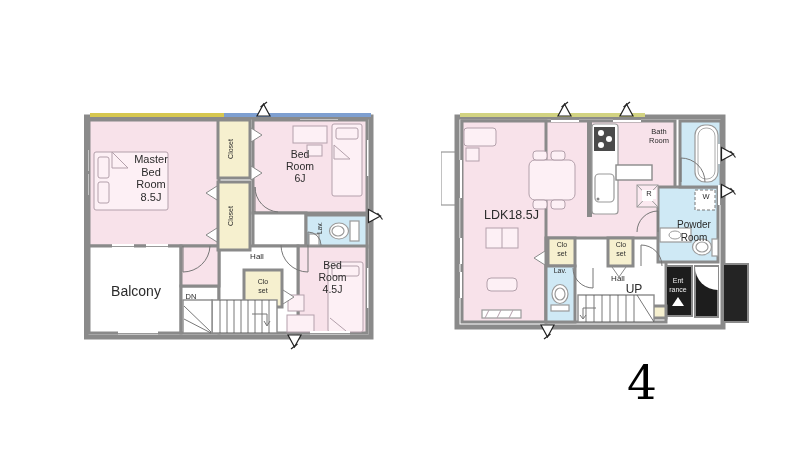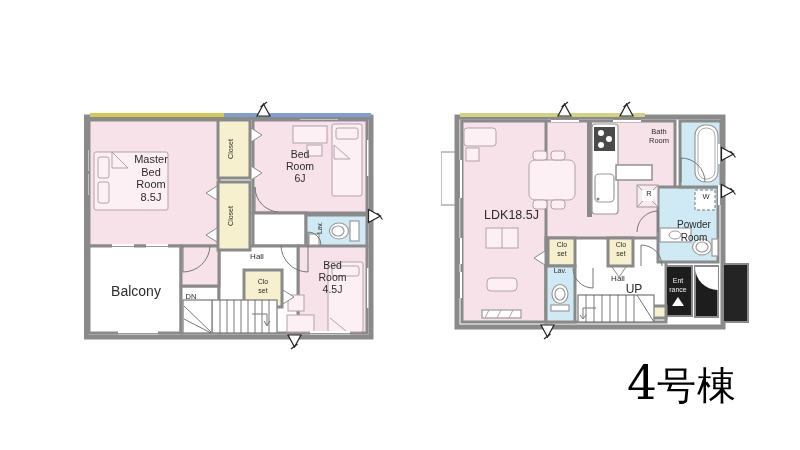--- a/index.html
+++ b/index.html
@@ -365,16 +365,15 @@
   <div class="lbl" style="left:608px;top:240px;width:26px;font-size:7px;line-height:1.3">Clo
 set</div>
   <div class="lbl" style="left:545px;top:267px;width:30px;font-size:7px">Lav.</div>
   <div class="lbl" style="left:603px;top:274px;width:30px;font-size:8px">Hall</div>
   <div class="lbl" style="left:623px;top:283px;width:22px;font-size:12px">UP</div>
   <div class="lbl entr" style="left:663px;top:277px;width:30px;font-size:7px;line-height:1.25">Ent
 rance</div>
 
   <div class="unit-title">
     <span class="unit-num">4</span>
-    <span class="unit-suffix">号棟</span>
   </div>
 
 </div>
 
 </body></html>

